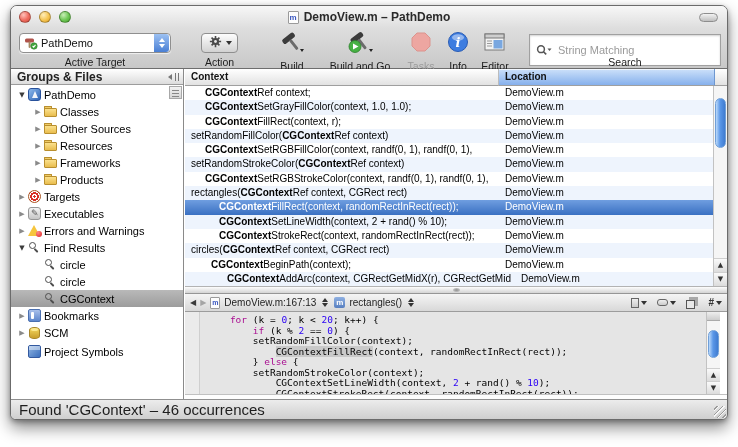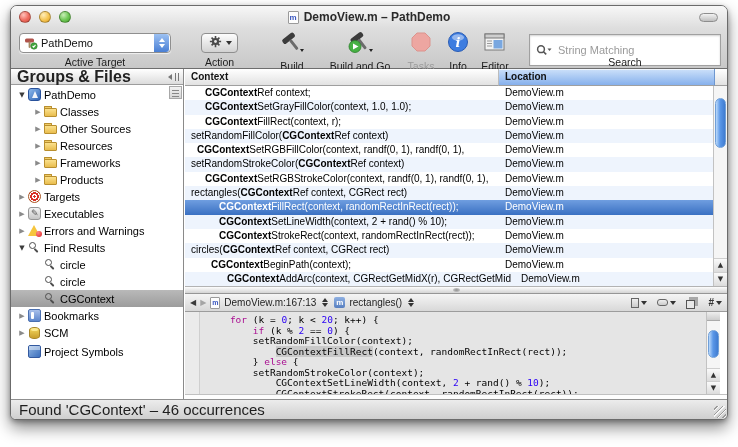--- a/index.html
+++ b/index.html
@@ -56,21 +56,21 @@
               padding:0 8px 0 6px;box-shadow:inset 0 1px 2px rgba(0,0,0,.18);}
   .searchinput{flex:1;border:none;outline:none;background:transparent;font-size:11px;color:#333;
                font-family:"Liberation Sans",sans-serif;min-width:0;}
   .searchinput::placeholder{color:#9a9a9a;}
   .lbl-search{left:518px;width:192px;}
   
   .sidebar{position:absolute;left:0;top:63px;width:173px;bottom:20px;background:#fff;
            border-right:1px solid #8a8a8a;box-sizing:border-box;}
   .sb-header{position:absolute;left:0;top:0;right:0;height:16px;box-sizing:border-box;
              background:linear-gradient(#fff,#dcdcdc);border-bottom:1px solid #9c9c9c;
-             font-size:16px;font-weight:bold;color:#222;display:flex;align-items:center;padding-left:6px;}
+             font-size:12px;font-weight:bold;color:#222;display:flex;align-items:center;padding-left:6px;}
   .sb-split{margin-left:auto;margin-right:3px;width:12px;height:10px;position:relative;}
   .sb-split::before{content:"";position:absolute;right:1px;top:1px;width:1px;height:8px;background:#777;box-shadow:-3px 0 0 #777;}
   .sb-split::after{content:"";position:absolute;left:0;top:2px;border-top:3px solid transparent;border-bottom:3px solid transparent;border-right:4px solid #777;}
   .sb-widget{position:absolute;right:1px;top:17px;width:13px;height:13px;box-sizing:border-box;
              border:1px solid #a8a8a8;background:linear-gradient(#f2f2f2,#d6d6d6);
              background-clip:padding-box;}
   .sb-widget::before{content:"";position:absolute;left:2px;right:2px;top:3px;height:1px;background:#888;
              box-shadow:0 3px 0 #888,0 6px 0 #888;}
   .tree{position:absolute;left:0;top:17px;right:0;}
   .tree-row{height:17px;display:flex;align-items:center;font-size:11px;color:#000;white-space:nowrap;}
@@ -406,21 +406,21 @@
           </div>
           <div class="trow odd">
             <span class="ctx" style="padding-left: 20px;"><b>CGContext</b>FillRect(context, r);</span>
             <span class="lcell">DemoView.m</span>
           </div>
           <div class="trow even">
             <span class="ctx" style="padding-left: 6px;">setRandomFillColor(<b>CGContext</b>Ref context)</span>
             <span class="lcell">DemoView.m</span>
           </div>
           <div class="trow odd">
-            <span class="ctx" style="padding-left: 12px;"><b>CGContext</b>SetRGBFillColor(context, randf(0, 1), randf(0, 1),</span>
+            <span class="ctx" style="padding-left: 20px;"><b>CGContext</b>SetRGBFillColor(context, randf(0, 1), randf(0, 1),</span>
             <span class="lcell">DemoView.m</span>
           </div>
           <div class="trow even">
             <span class="ctx" style="padding-left: 6px;">setRandomStrokeColor(<b>CGContext</b>Ref context)</span>
             <span class="lcell">DemoView.m</span>
           </div>
           <div class="trow odd">
             <span class="ctx" style="padding-left: 20px;"><b>CGContext</b>SetRGBStrokeColor(context, randf(0, 1), randf(0, 1),</span>
             <span class="lcell">DemoView.m</span>
           </div>

